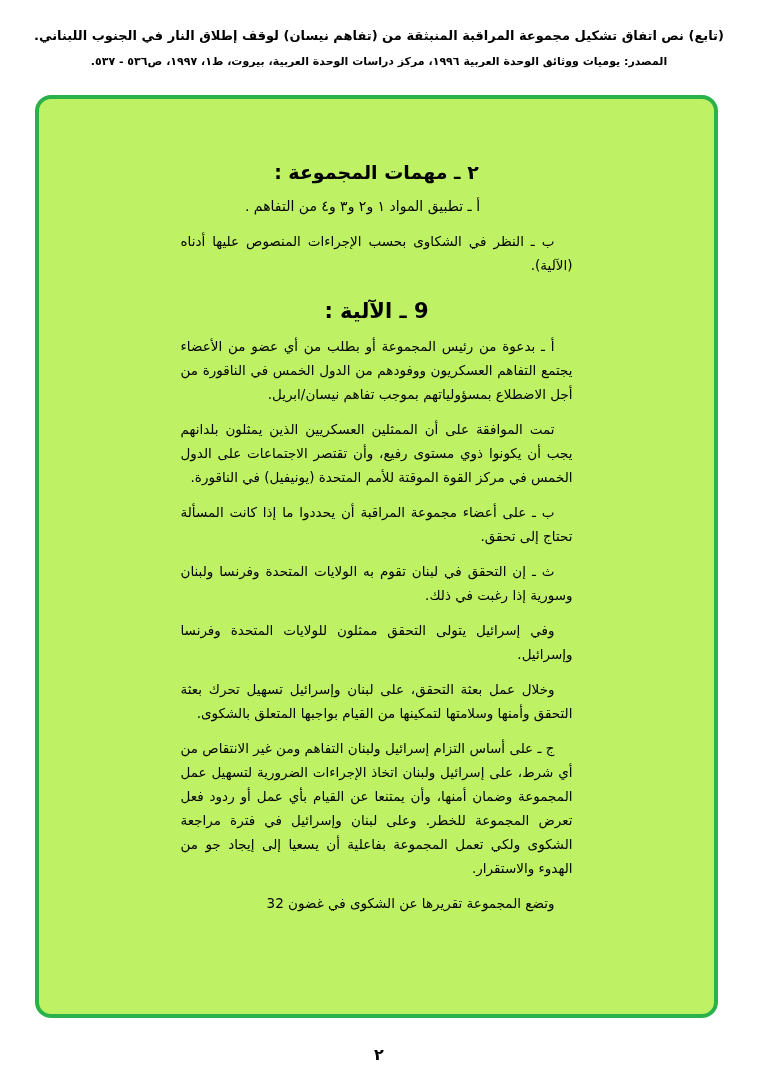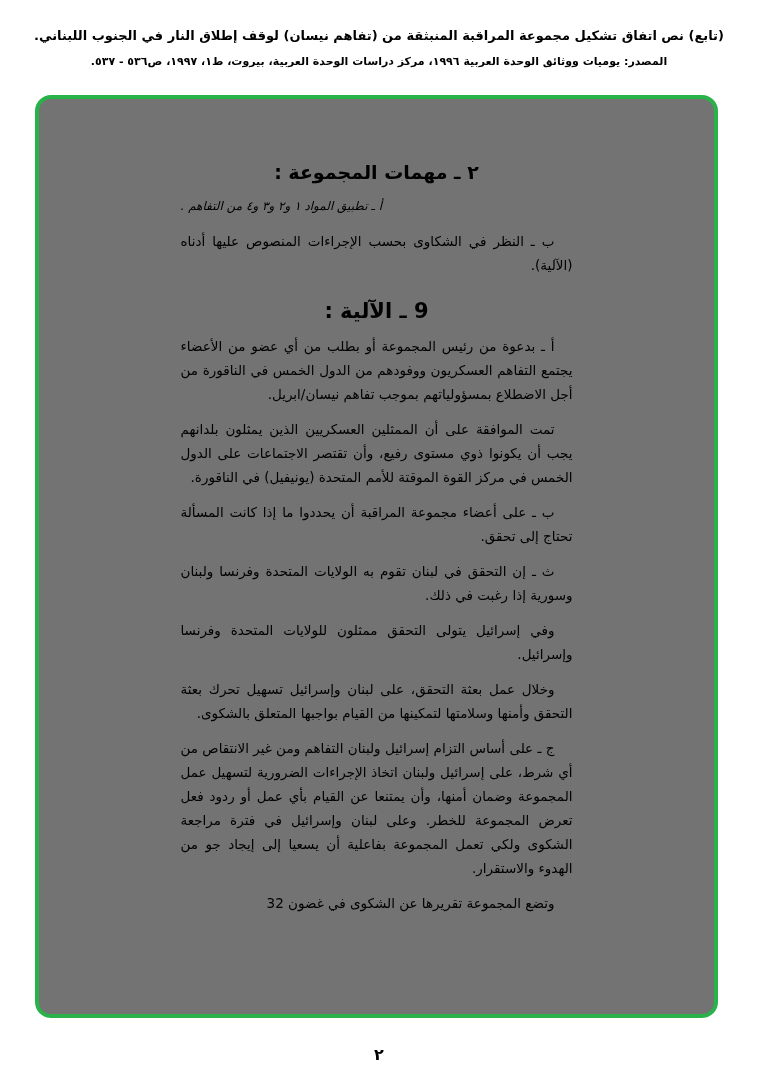--- a/index.html
+++ b/index.html
@@ -29,21 +29,21 @@
     margin-top: 12px;
   }
   .green-frame {
     position: absolute;
     left: 35px;
     top: 95px;
     width: 683px;
     height: 923px;
     border: 4px solid #29b24a;
     border-radius: 16px;
-    background: #737373;
+    background: #bef264;
   }
   .content {
     width: 392px;
     margin: 0 auto;
     padding-top: 46px;
     direction: rtl;
   }
   .heading {
     font-weight: bold;
     font-size: 19px;
@@ -52,24 +52,23 @@
   }
   .heading.big { font-size: 21px; margin-top: 22px; }
   .para {
     font-size: 13.5px;
     line-height: 24px;
     text-align: justify;
     margin: 11px 0;
     text-indent: 18px;
   }
   .para.small {
-    font-size: 12px;
-    text-align: left;
+    font-size: 14px;
+    text-align: center;
     text-indent: 28px;
-    font-style: italic;
   }
   .page-number {
     position: absolute;
     bottom: 14px;
     left: 0;
     right: 0;
     text-align: center;
     font-size: 16px;
     font-weight: bold;
   }

